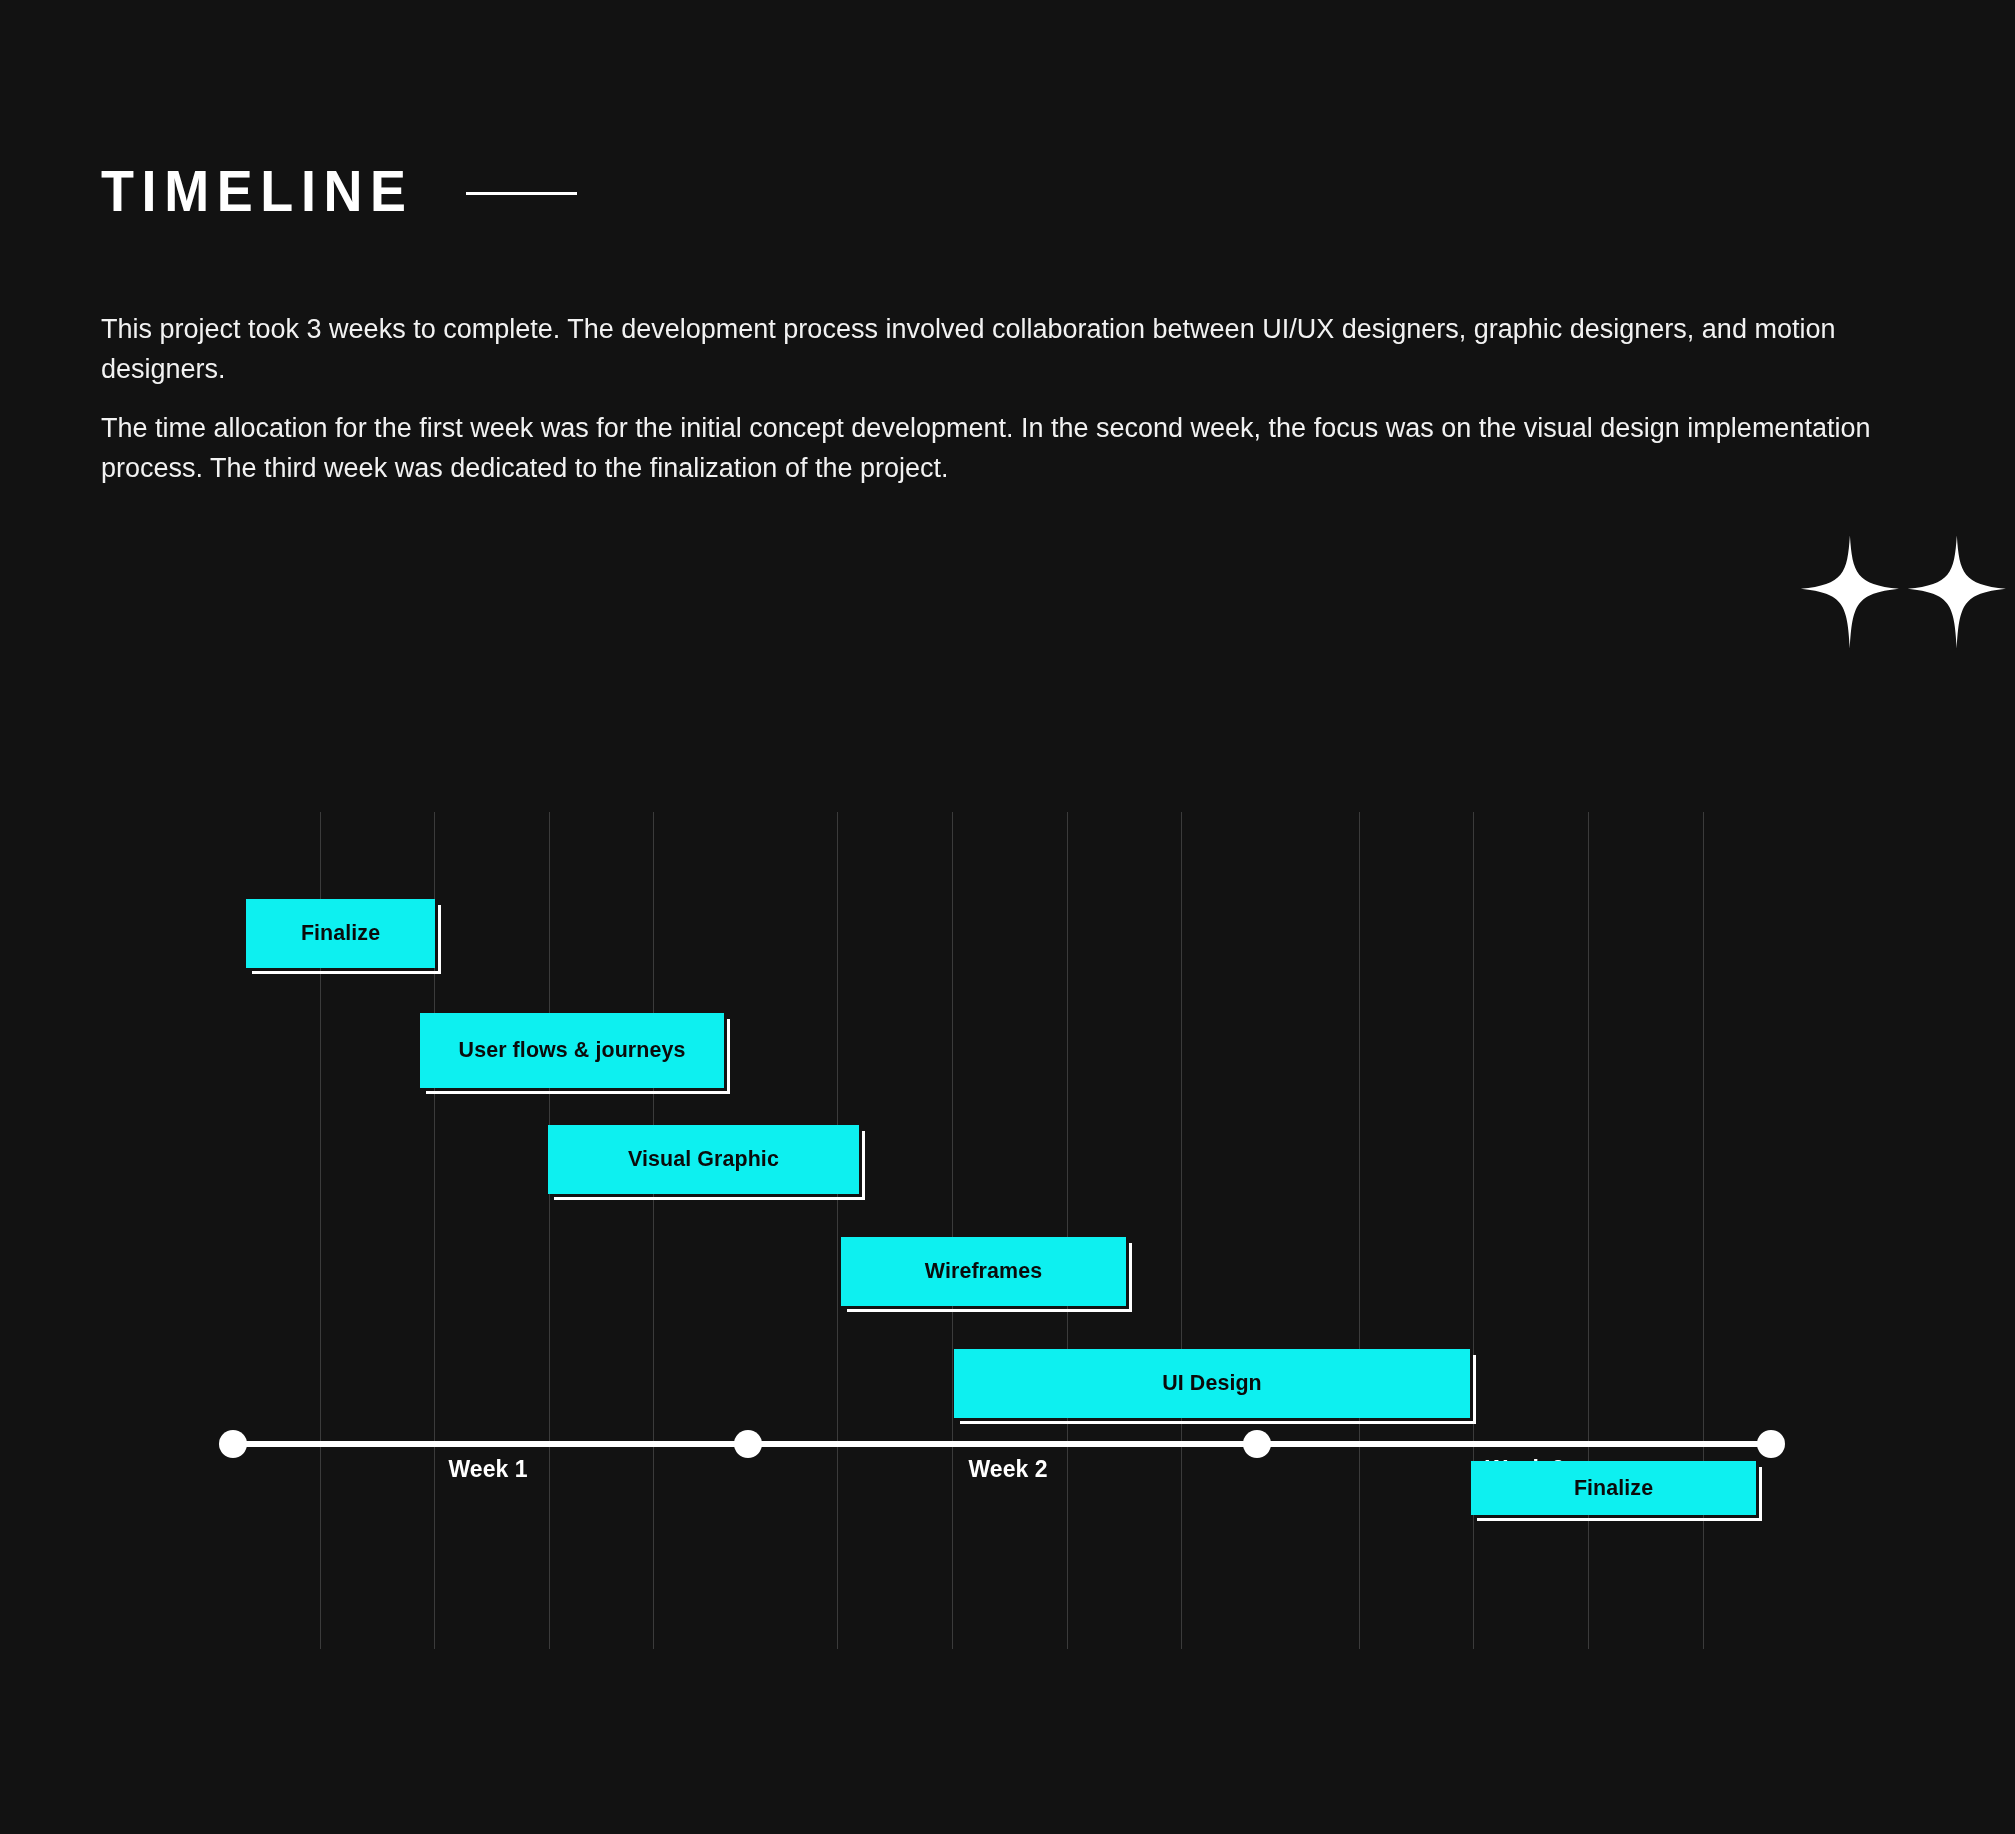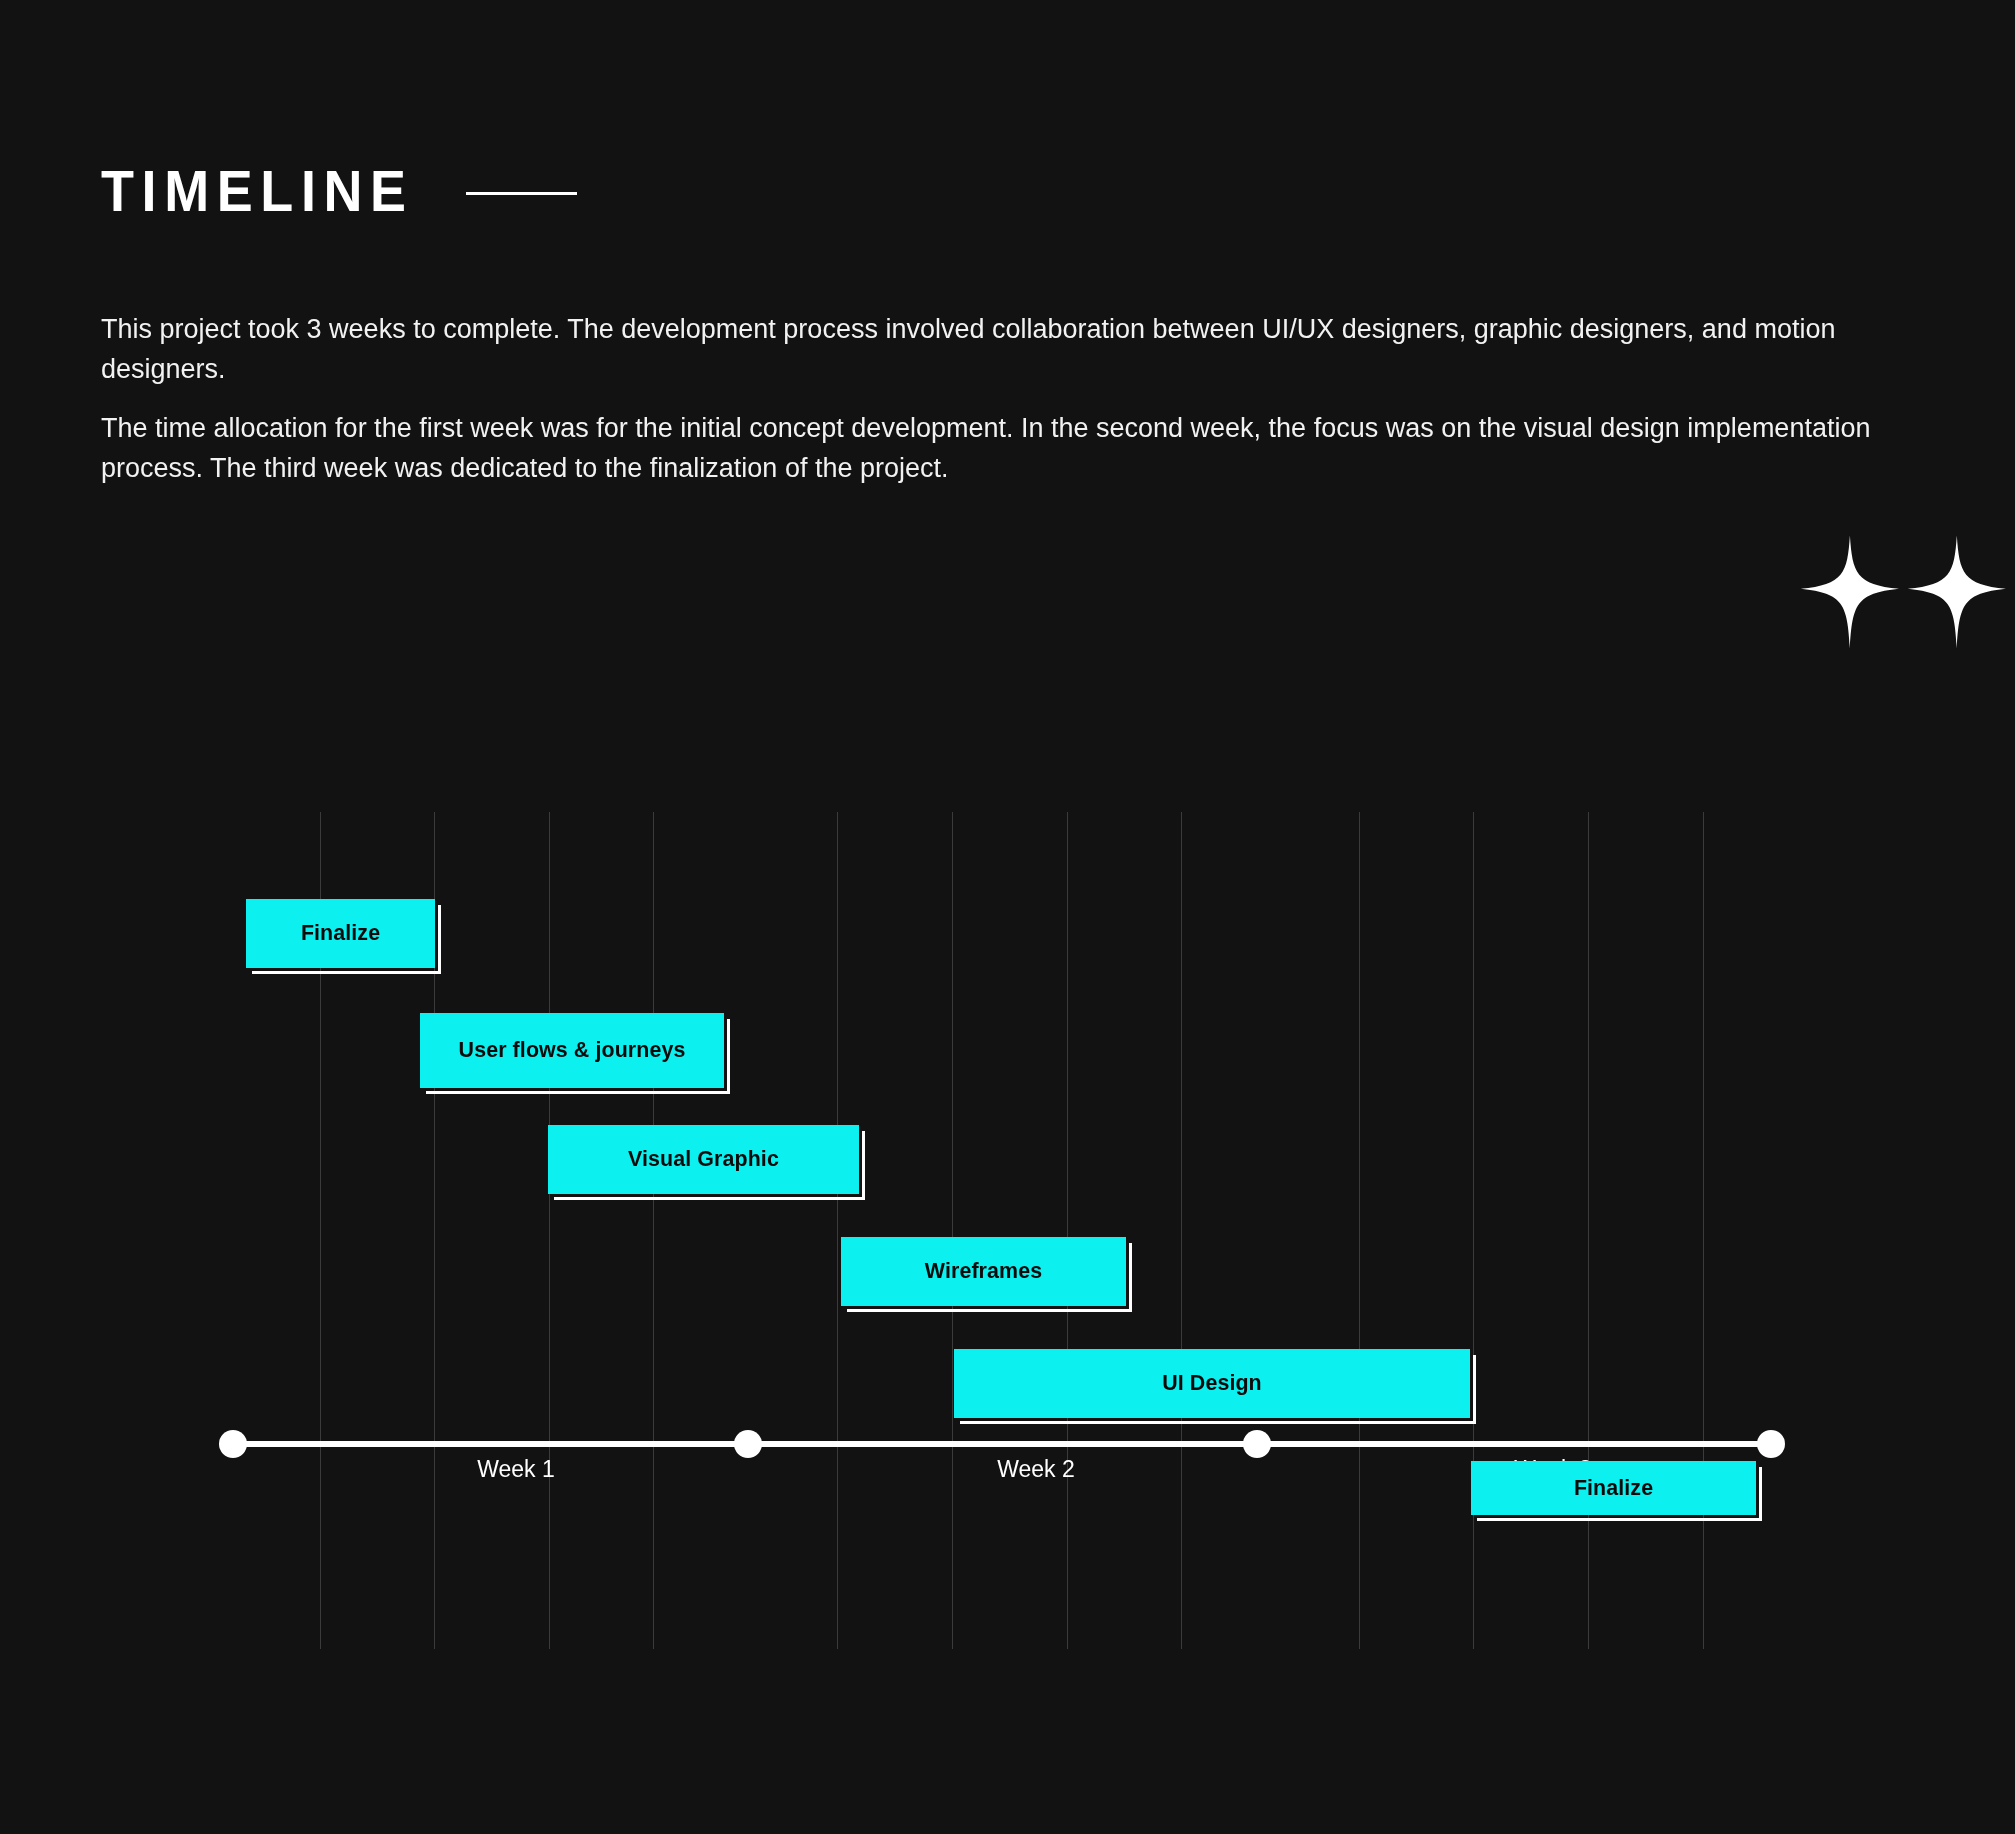--- a/index.html
+++ b/index.html
@@ -83,24 +83,23 @@
     width: 28px; height: 28px;
     border-radius: 50%;
     background: #ffffff;
     top: 712px;
   }
   .week-label {
     position: absolute;
     top: 738px;
     font-size: 23px;
     color: #ffffff;
-    font-weight: 400;
+    font-weight: 700;
     transform: translateX(-50%);
     white-space: nowrap;
-    margin-left: 28px;
   }
 
   .bar-wrap { position: absolute; }
   .bar {
     position: absolute;
     left: 0; top: 0;
     width: 100%; height: 100%;
     background: #0df0f0;
     z-index: 2;
     display: flex;

